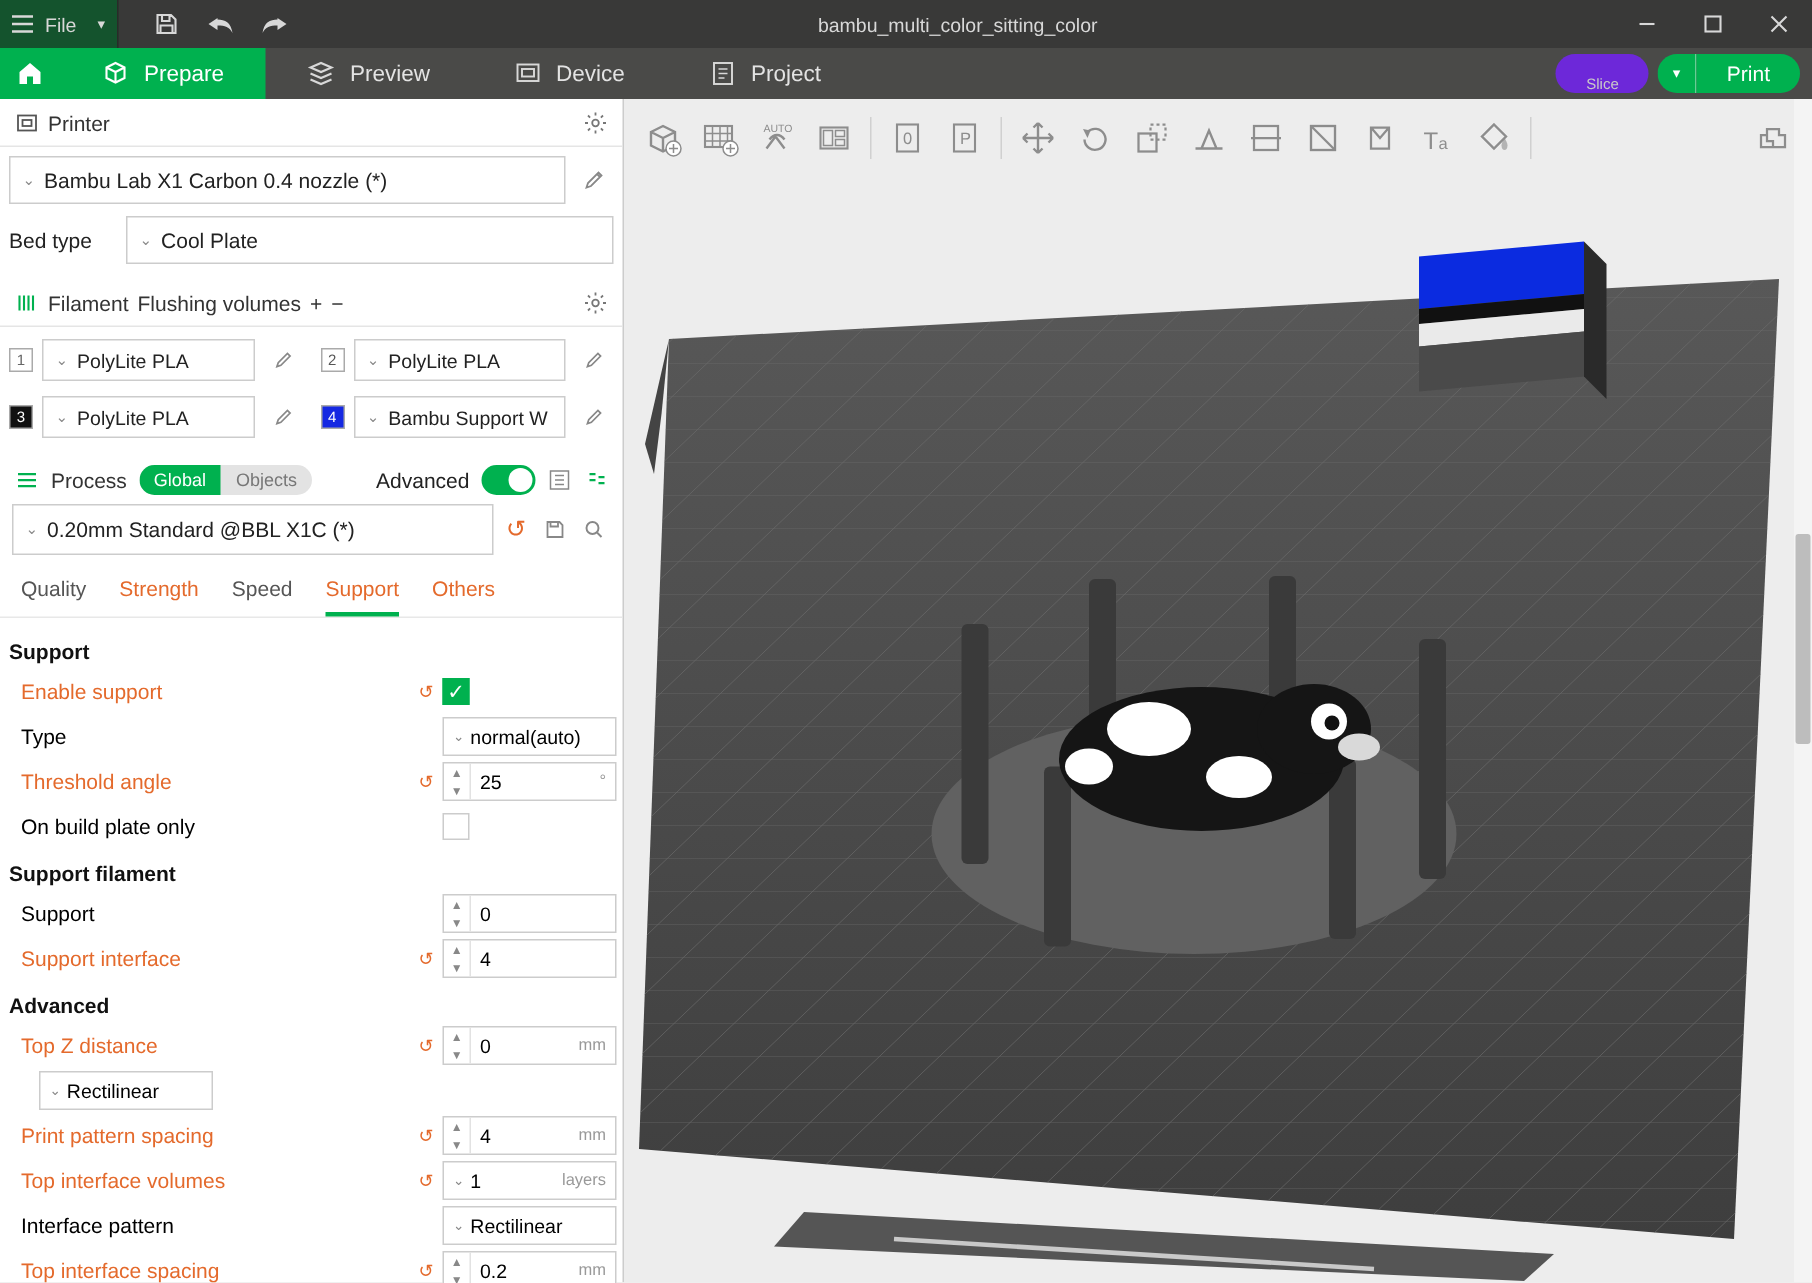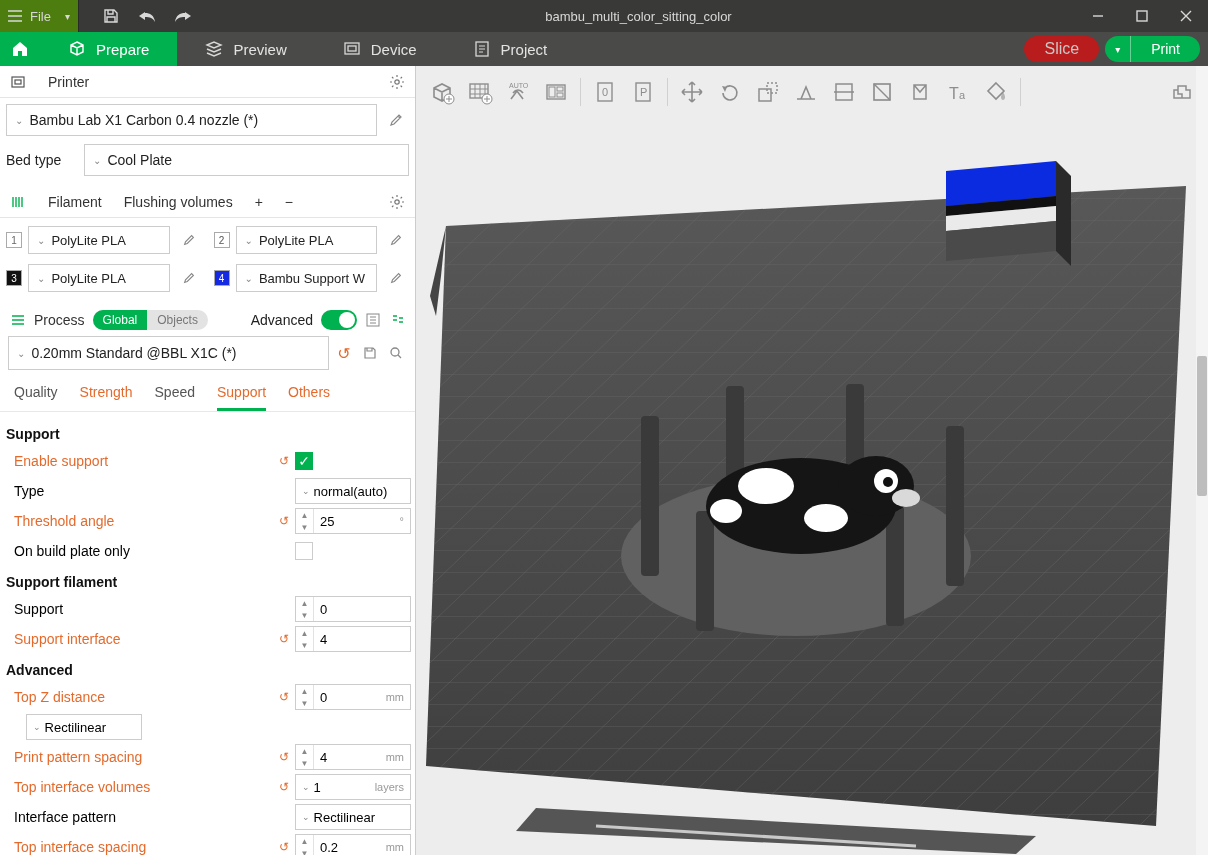--- a/index.html
+++ b/index.html
@@ -1,35 +1,35 @@
 <!DOCTYPE html>
 <html><head>
 <meta charset="utf-8">
 <style>
 * { box-sizing: border-box; margin: 0; padding: 0; font-family: -apple-system, BlinkMacSystemFont, "Segoe UI", Arial, sans-serif; }
 body { background: #f0f0f0; width: 1208px; height: 855px; overflow: hidden; display:flex; flex-direction:column; }
 .titlebar { height: 32px; background: #393938; display: flex; align-items: center; color: #d8d8d8; font-size: 13px; }
-.titlebar .menu { display:flex; align-items:center; gap:8px; padding:0 8px; background:#4d7c0f; height:100%; border-right:1px solid #2a2a29;}
+.titlebar .menu { display:flex; align-items:center; gap:8px; padding:0 8px; background:#14532d; height:100%; border-right:1px solid #2a2a29;}
 .titlebar .menu .ham { width:14px; display:inline-block;}
 .titlebar .menu .chev { font-size:10px; margin-left:6px;}
 .titlebar .tbicon { width:36px; height:100%; display:flex; align-items:center; justify-content:center; color:#d8d8d8;}
 .titlebar .tbtitle { flex:1; text-align:center; color:#d8d8d8;}
 .titlebar .winbtn { width:44px; height:100%; display:flex; align-items:center; justify-content:center; color:#d8d8d8; font-size:12px;}
 .tabbar { height:34px; background:#4a4a48; display:flex; align-items:stretch; }
 .tabbar .home { width:40px; background:#00B14F; display:flex; align-items:center; justify-content:center; color:#fff;}
 .tabbar .tab { display:flex; align-items:center; gap:10px; padding:0 28px; color:#e3e3e3; font-size:15px; cursor:pointer;}
 .tabbar .tab.active{ background:#00B14F; color:#fff; font-weight:500;}
 .tabbar .spacer{ flex:1;}
-.tabbar .slice{ margin:4px 4px; background:#b91c1c; color:#c9c9c8; border-radius:13px; padding:0 20px; display:flex; align-items:center; font-size:16px;}
+.tabbar .slice{ margin:4px 4px; background:#6d28d9; color:#c9c9c8; border-radius:13px; padding:0 20px; display:flex; align-items:flex-end; font-size:10px;}
 .tabbar .printwrap { display:flex; align-items:center; margin:4px 8px 4px 2px; border-radius:13px; overflow:hidden;}
 .tabbar .printchev{ background:#00B14F; color:#fff; padding:0 10px; height:26px; display:flex; align-items:center; border-right:1px solid rgba(255,255,255,0.4);}
 .tabbar .print{ background:#00B14F; color:#fff; padding:0 20px; height:26px; display:flex; align-items:center; font-size:14px;}
 .main { flex:1; display:flex; overflow:hidden;}
 .left { width:416px; background:#fff; display:flex; flex-direction:column; border-right:1px solid #ccc;}
-.sechead { height:32px; display:flex; align-items:center; padding:10px 10px; font-size:14px; font-weight:500; color:#333; gap:22px; border-bottom:1px solid #e5e5e5;}
+.sechead { height:32px; display:flex; align-items:center; padding:10px 10px; font-size:14px; font-weight:500; color:#333; gap:6px; border-bottom:1px solid #e5e5e5;}
 .sechead .gear { margin-left:auto; color:#777;}
 .secbody { padding:6px 6px 10px 6px;}
 .selectlike { border:1px solid #ccc; height:32px; display:flex; align-items:center; font-size:14px; color:#222; padding:0 8px; gap:6px; background:#fff;}
 .selectlike .chev{ font-size:10px; color:#888;}
 .printerrow { display:flex; align-items:center; gap:6px; }
 .printerrow .selectlike { flex:1;}
 .editicn { width:26px; height:32px; display:flex; align-items:center; justify-content:center; color:#888; border:0;}
 .bedrow { display:flex; align-items:center; gap:8px; margin-top:8px;}
 .bedrow .lbl { font-size:14px; color:#222; width:70px;}
 .bedrow .selectlike{ flex:1;}

